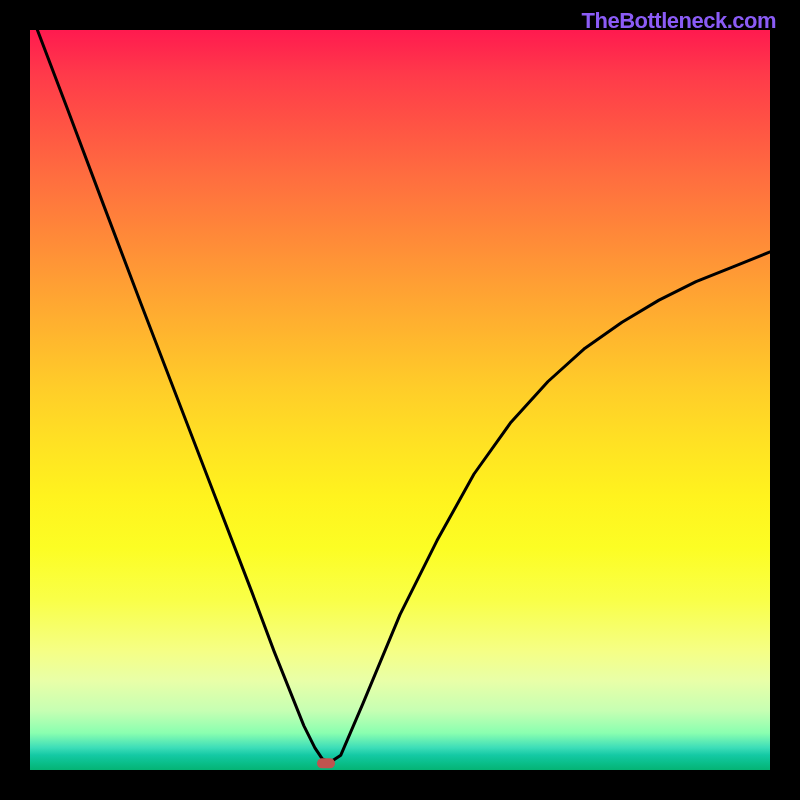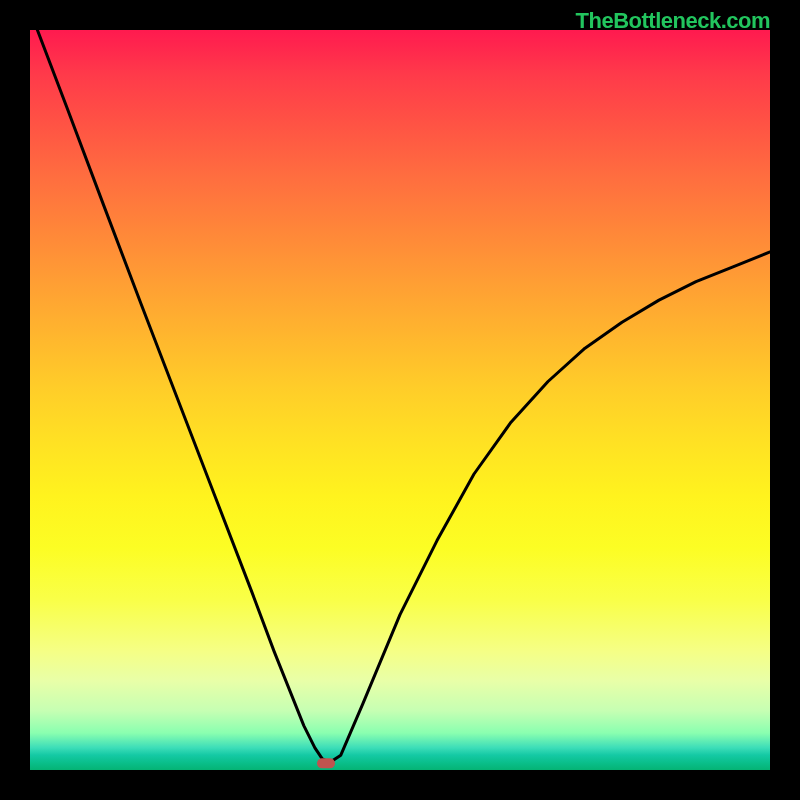--- a/index.html
+++ b/index.html
@@ -44,25 +44,25 @@
       #8affb0 95%,
       #3cddb8 97%,
       #14c9a4 98%,
       #0abf8b 99%,
       #05b374 100%
     );
   }
   .watermark {
     position: absolute;
     top: 8px;
-    right: 30px;
+    right: 24px;
     font-family: Arial, Helvetica, sans-serif;
     font-size: 22px;
     font-weight: bold;
-    color: #22c55e;
+    color: #8b5cf6;
     letter-spacing: -0.5px;
   }
   svg {
     position: absolute;
     left: 0;
     top: 0;
   }
 </style>
 </head>
 <body>

